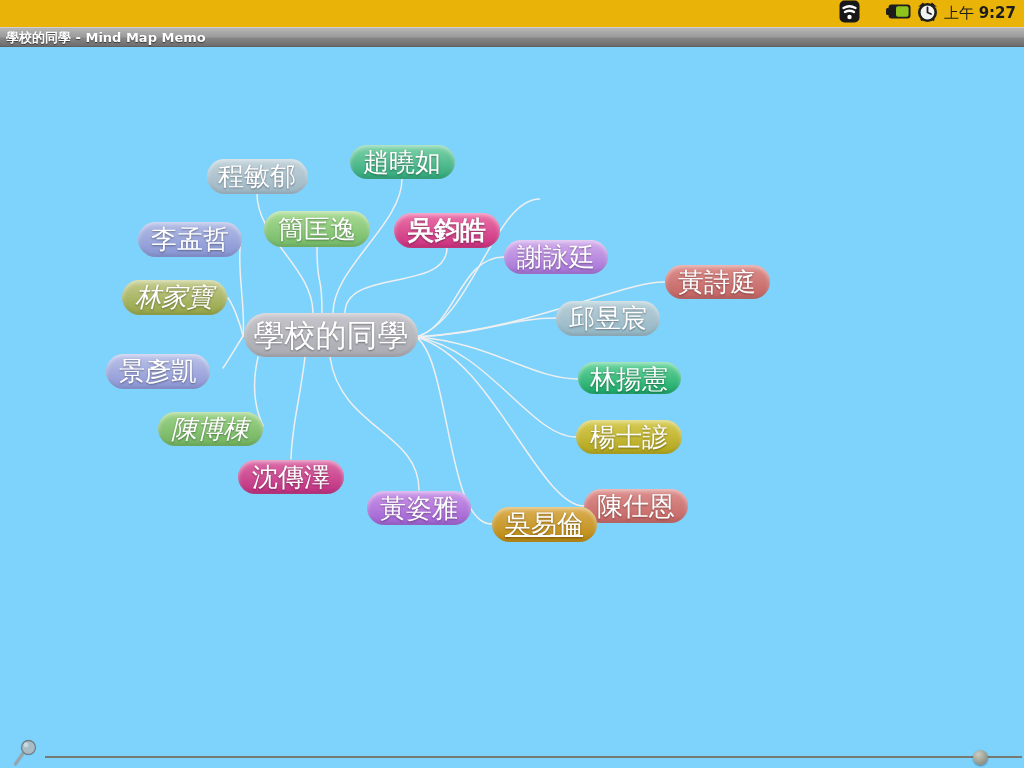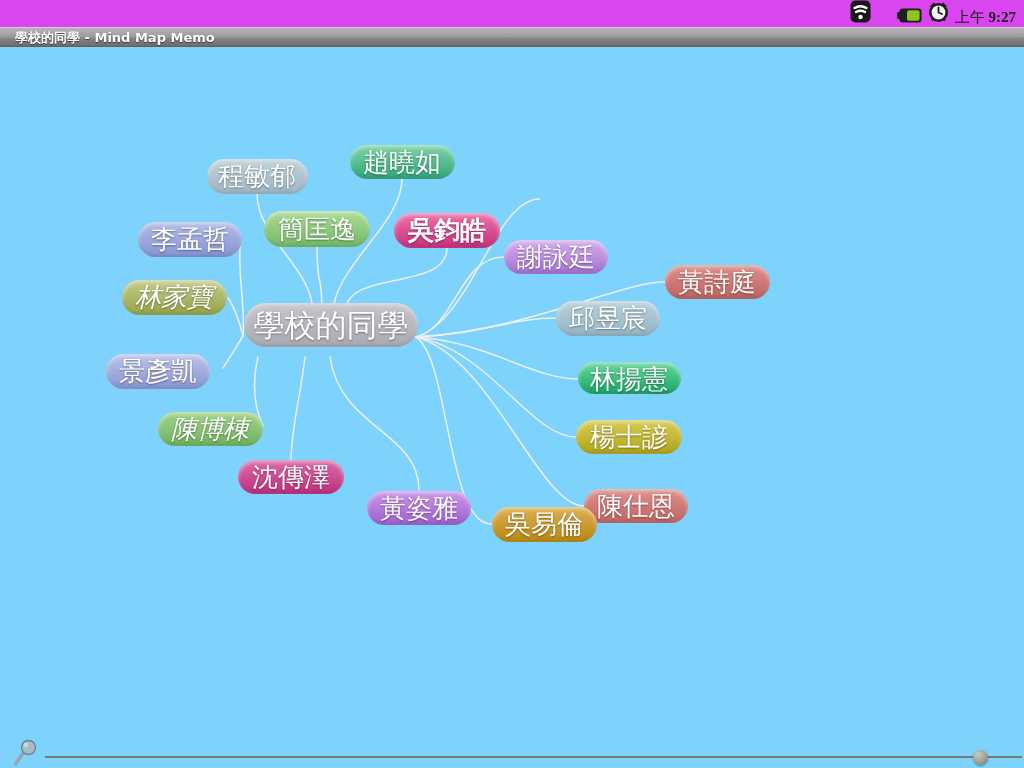--- a/index.html
+++ b/index.html
@@ -1,32 +1,32 @@
 <!DOCTYPE html>
 <html><head>
 <meta charset="utf-8">
 <style>
   html,body{margin:0;padding:0;width:1024px;height:768px;overflow:hidden;
     font-family:"DejaVu Sans","Liberation Sans",sans-serif;}
   #screen{position:relative;width:1024px;height:768px;background:#414540;}
 
   
-  #status-bar{position:absolute;left:0;top:0;width:1024px;height:27px;background:#d946ef;
-    display:flex;align-items:flex-end;justify-content:flex-end;font-family:Liberation Serif, serif;}
+  #status-bar{position:absolute;left:0;top:0;width:1024px;height:27px;background:#eab308;
+    display:flex;align-items:center;justify-content:flex-end;}
   #status-bar .time{color:#1c1c1c;font-size:15px;margin-right:8px;white-space:nowrap;}
   #status-bar .time b{font-weight:bold;}
   .sicon{display:block;margin-right:5px;}
   .sig-wrap{margin-right:26px;}
 
   
   #title-bar{position:absolute;left:0;top:27px;width:1024px;height:20px;
     background:linear-gradient(#b5b5b5,#9c9c9c 45%,#858585 55%,#6e6e6e 92%,#5a5a5a);
     border-top:1px solid #cfcfcf;box-sizing:border-box;
     display:flex;align-items:center;}
-  #title-bar .title{color:#ffffff;font-weight:bold;font-size:13px;padding-left:15px;
+  #title-bar .title{color:#ffffff;font-weight:bold;font-size:13px;padding-left:6px;
     text-shadow:0 1px 1px rgba(40,40,40,.8);white-space:nowrap;}
 
   
   #canvas{position:absolute;left:0;top:47px;width:1024px;height:721px;background:#7dd3fc;}
   #wires{position:absolute;left:0;top:0;}
   .node{position:absolute;border-radius:18px;color:#fff;text-align:center;
     box-shadow:inset 0 2px 4px rgba(255,255,255,.5), inset 0 -2px 3px rgba(0,0,0,.12);
     text-shadow:0 1px 2px rgba(0,0,0,.4);white-space:nowrap;cursor:pointer;}
   .node span{display:block;}
   .node.central{border-radius:22px;}
@@ -140,27 +140,27 @@
       </div>
       <div class="node" style="left: 577.5px; top: 315px; width: 103px; height: 32px; line-height: 34px; font-size: 26px; background: linear-gradient(rgb(107, 214, 159), rgb(23, 167, 101));">
         <span>林揚憲</span>
       </div>
       <div class="node" style="left: 576px; top: 373px; width: 106px; height: 34px; line-height: 34px; font-size: 26px; background: linear-gradient(rgb(215, 204, 85), rgb(177, 165, 26));">
         <span>楊士諺</span>
       </div>
       <div class="node" style="left: 584px; top: 442px; width: 104px; height: 34px; line-height: 34px; font-size: 26px; background: linear-gradient(rgb(222, 145, 143), rgb(194, 100, 98));">
         <span>陳仕恩</span>
       </div>
-      <div class="node" style="left: 491.5px; top: 459.5px; width: 105px; height: 35px; line-height: 35px; font-size: 26px; background: linear-gradient(rgb(220, 176, 85), rgb(186, 136, 15));">
+      <div class="node" style="left: 491.5px; top: 459.5px; width: 105px; height: 35px; line-height: 35px; font-size: 26px; background: linear-gradient(rgb(220, 176, 85), rgb(186, 136, 15)); text-decoration: underline;">
         <span>吳易倫</span>
       </div>
       <div class="node" style="left: 238px; top: 413px; width: 106px; height: 34px; line-height: 34px; font-size: 26px; background: linear-gradient(rgb(221, 108, 168), rgb(189, 46, 126));">
         <span>沈傳澤</span>
       </div>
       <div class="node" style="left: 367px; top: 444px; width: 104px; height: 34px; line-height: 34px; font-size: 26px; background: linear-gradient(rgb(203, 151, 232), rgb(158, 95, 209));">
         <span>黃姿雅</span>
       </div>
-      <div class="node central" style="left: 244px; top: 256px; width: 174px; height: 44px; line-height: 44px; font-size: 31px; background: linear-gradient(rgb(198, 198, 204), rgb(169, 169, 177));">
+      <div class="node central" style="left: 244px; top: 266px; width: 174px; height: 44px; line-height: 44px; font-size: 31px; background: linear-gradient(rgb(198, 198, 204), rgb(169, 169, 177));">
         <span>學校的同學</span>
       </div>
     </div>
 
 </div>
 
 </body></html>

